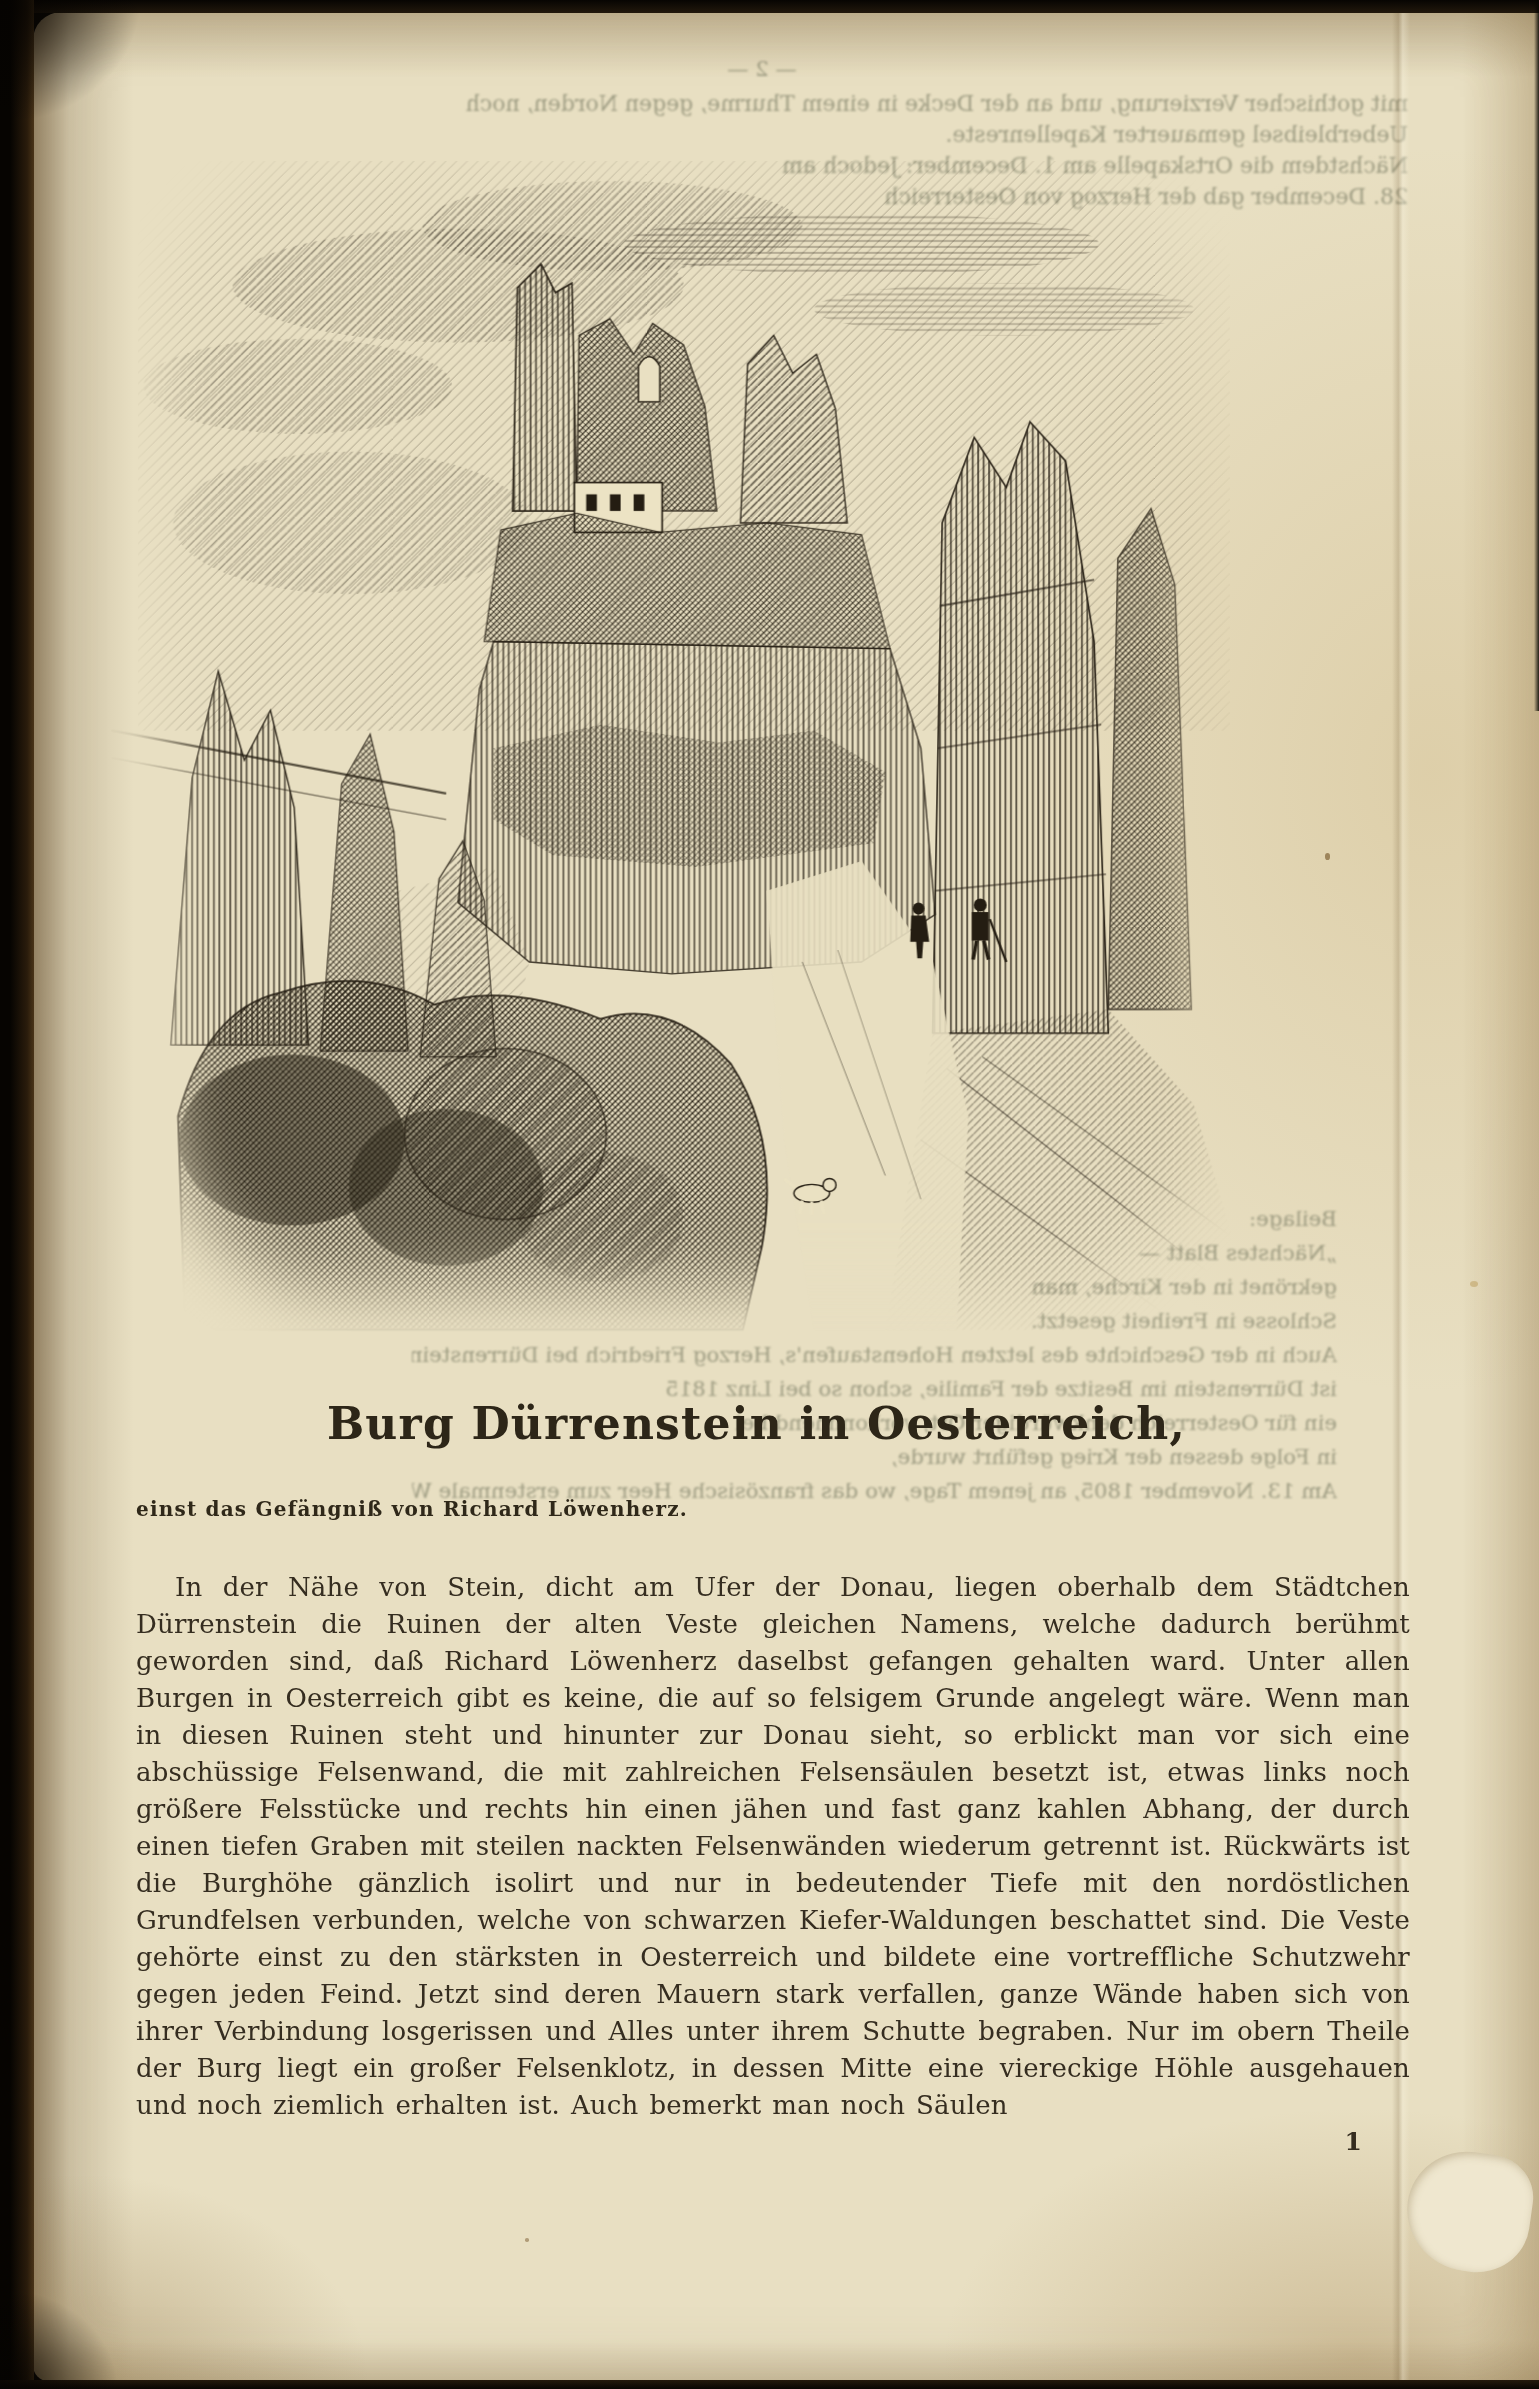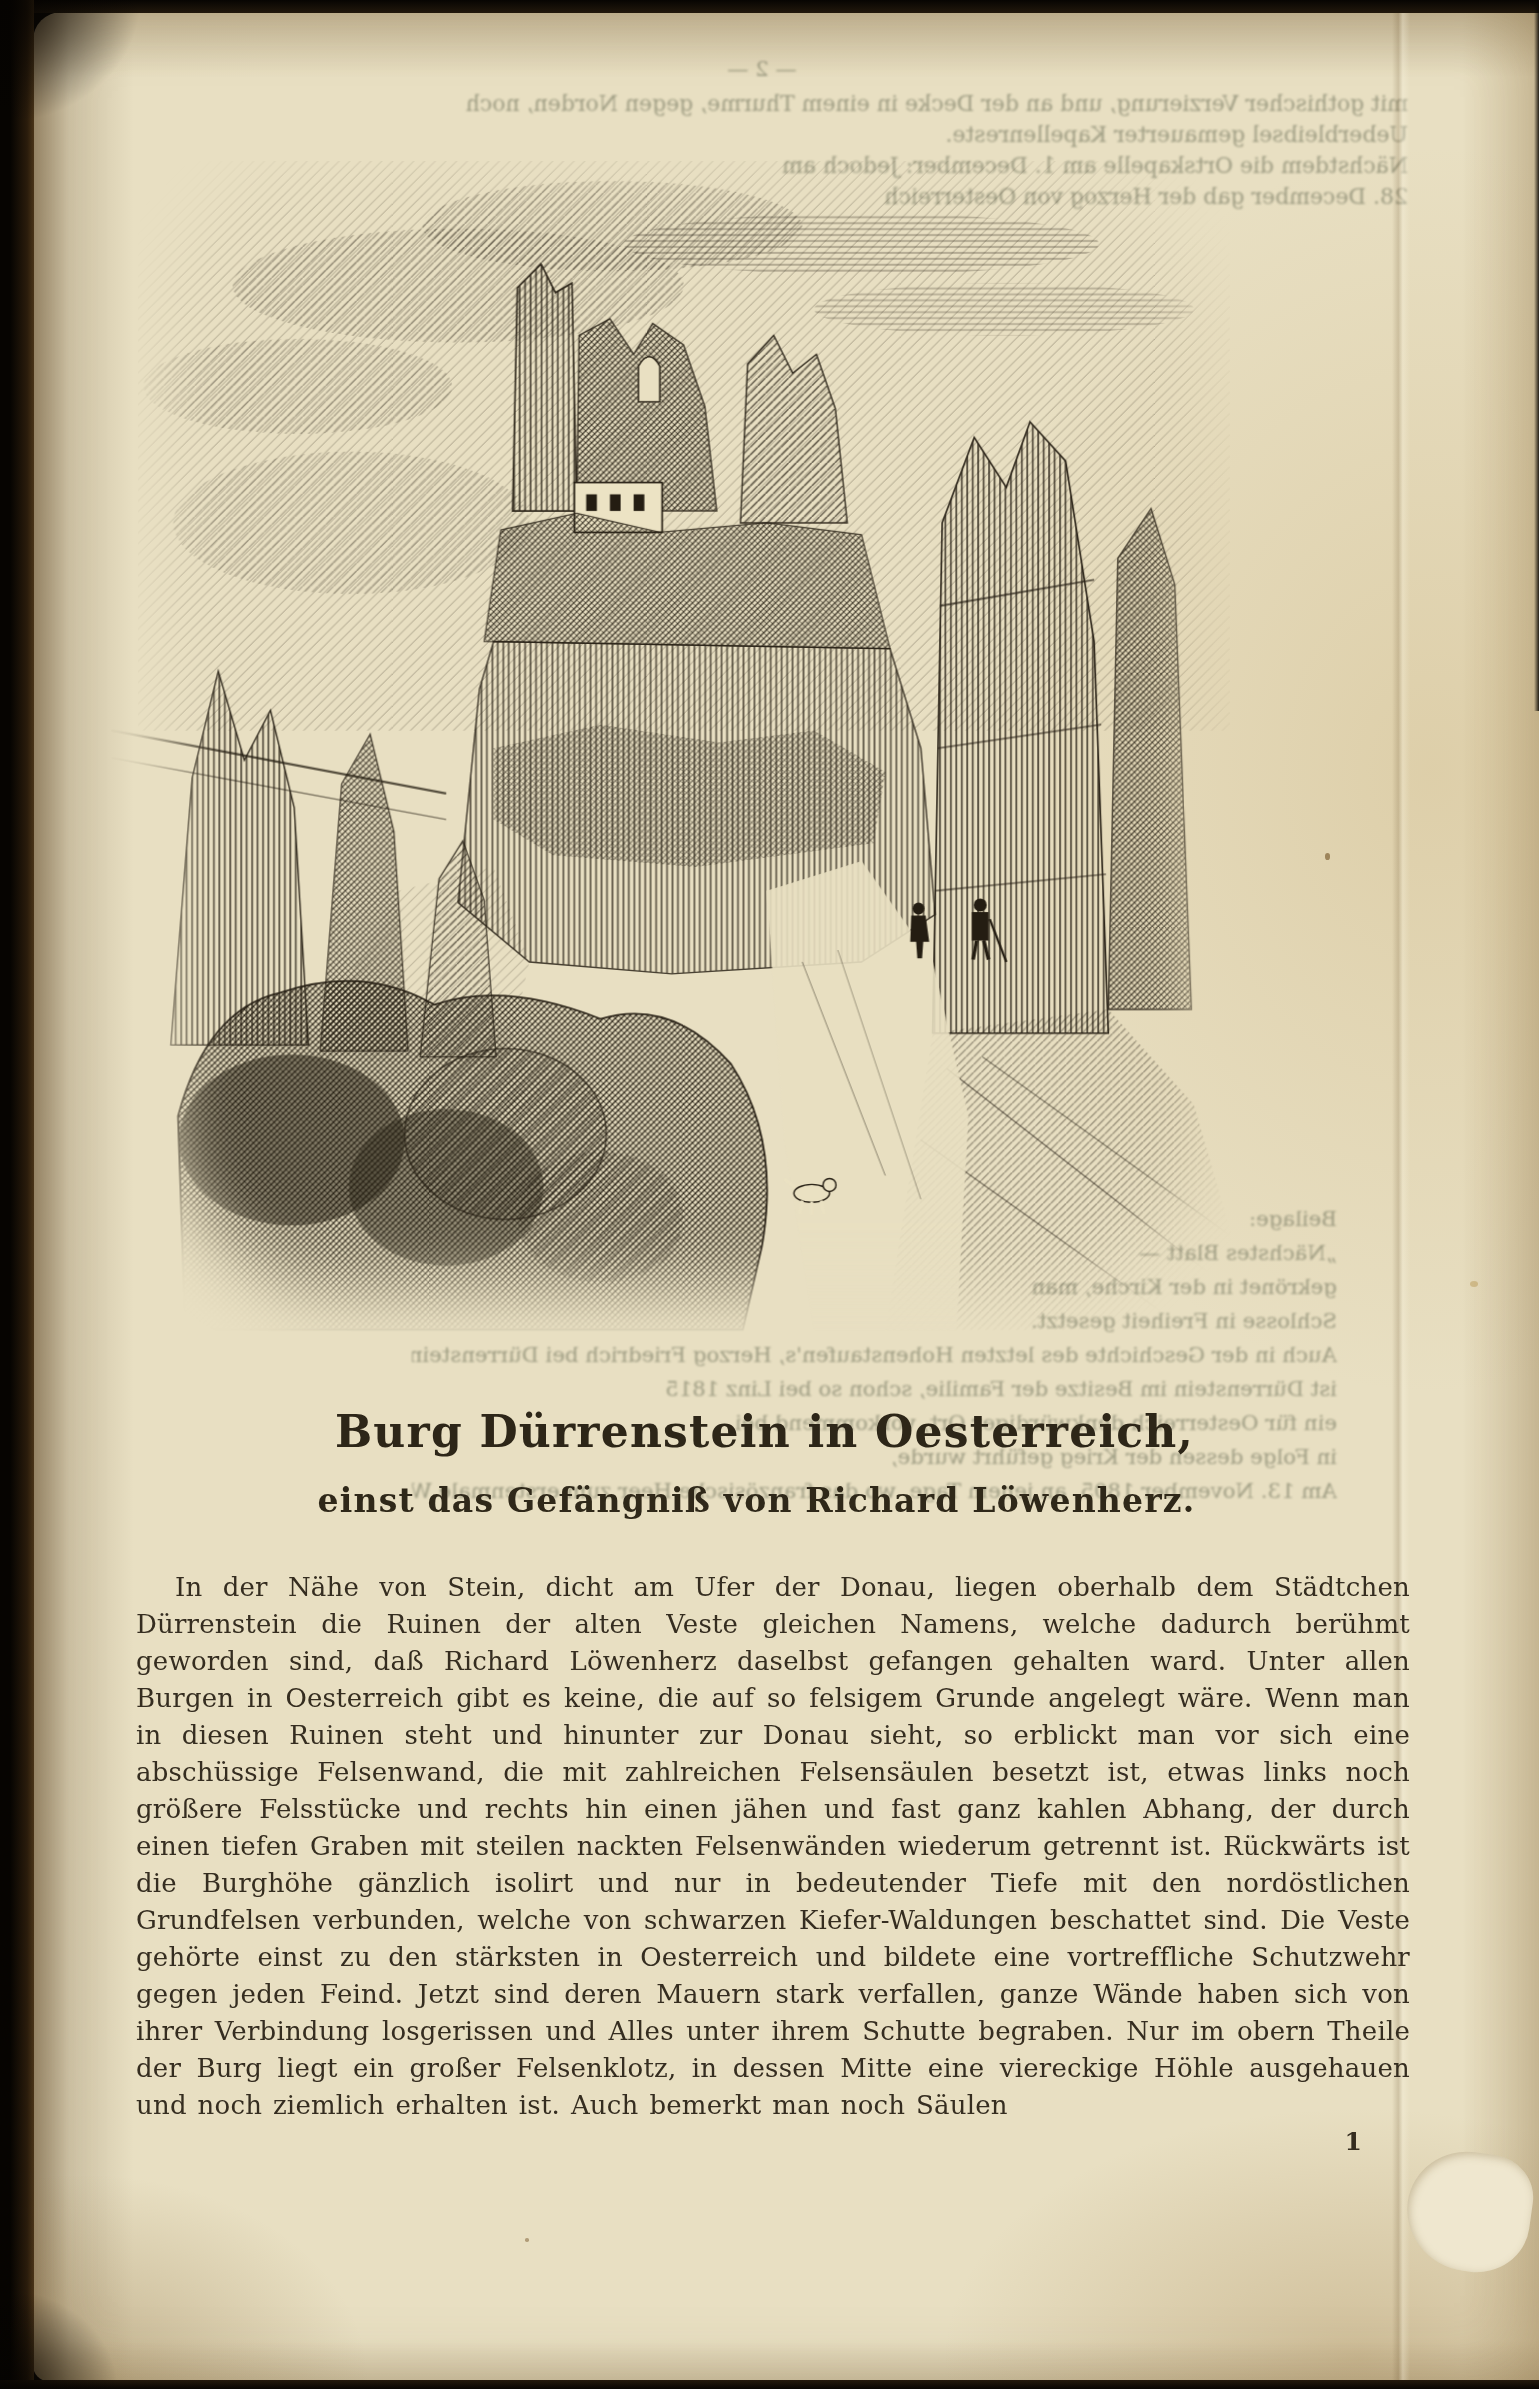--- a/index.html
+++ b/index.html
@@ -91,34 +91,34 @@
     position: absolute;
     top: 1386px;
     left: 87px;
     width: 1273px;
     text-align: center;
     font-size: 44px;
     font-weight: bold;
     letter-spacing: 1.2px;
     color: #2d2618;
     z-index: 2;
-    margin: 8px;
+    margin: 0;
   }
   .subtitle {
     position: absolute;
     top: 1469px;
     left: 87px;
     width: 1273px;
-    text-align: center;
-    font-size: 33px;
+    text-align: left;
+    font-size: 20px;
     font-weight: bold;
     letter-spacing: 1.2px;
     color: #2f2819;
     z-index: 2;
-    margin: 0;
+    margin: 16px;
   }
   .bodytext {
     position: absolute;
     top: 1541px;
     left: 87px;
     width: 1274px;
     font-size: 26px;
     line-height: 37px;
     text-align: justify;
     text-indent: 39px;

